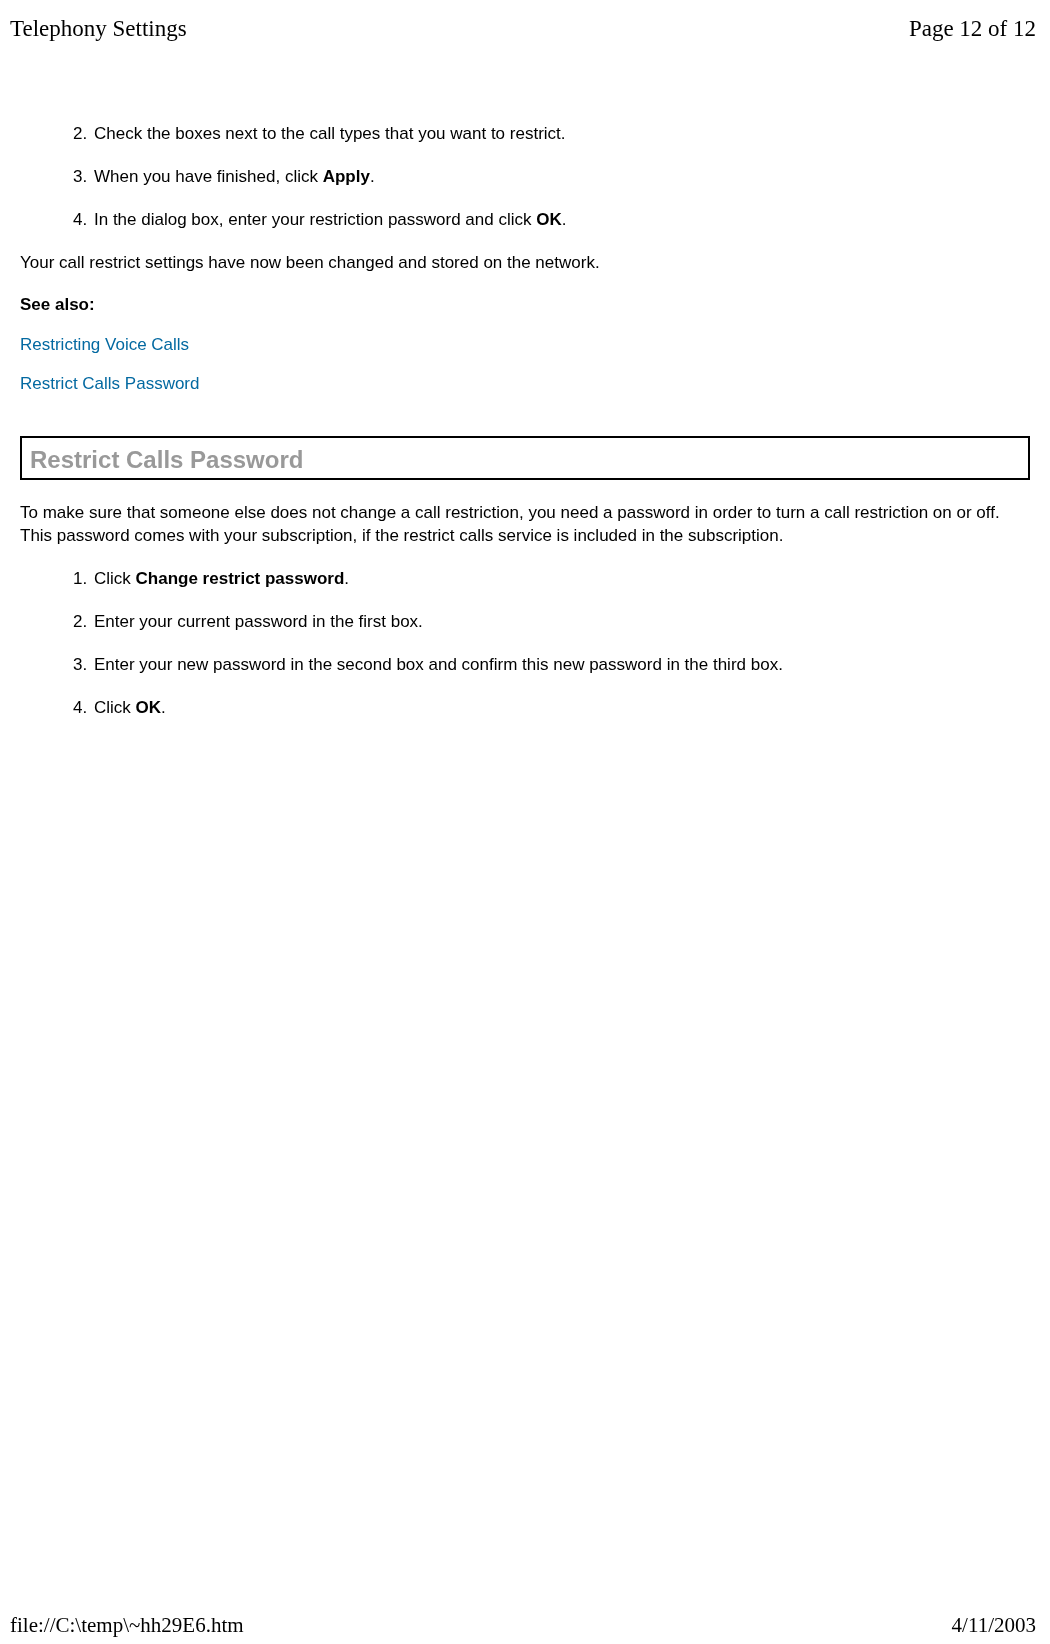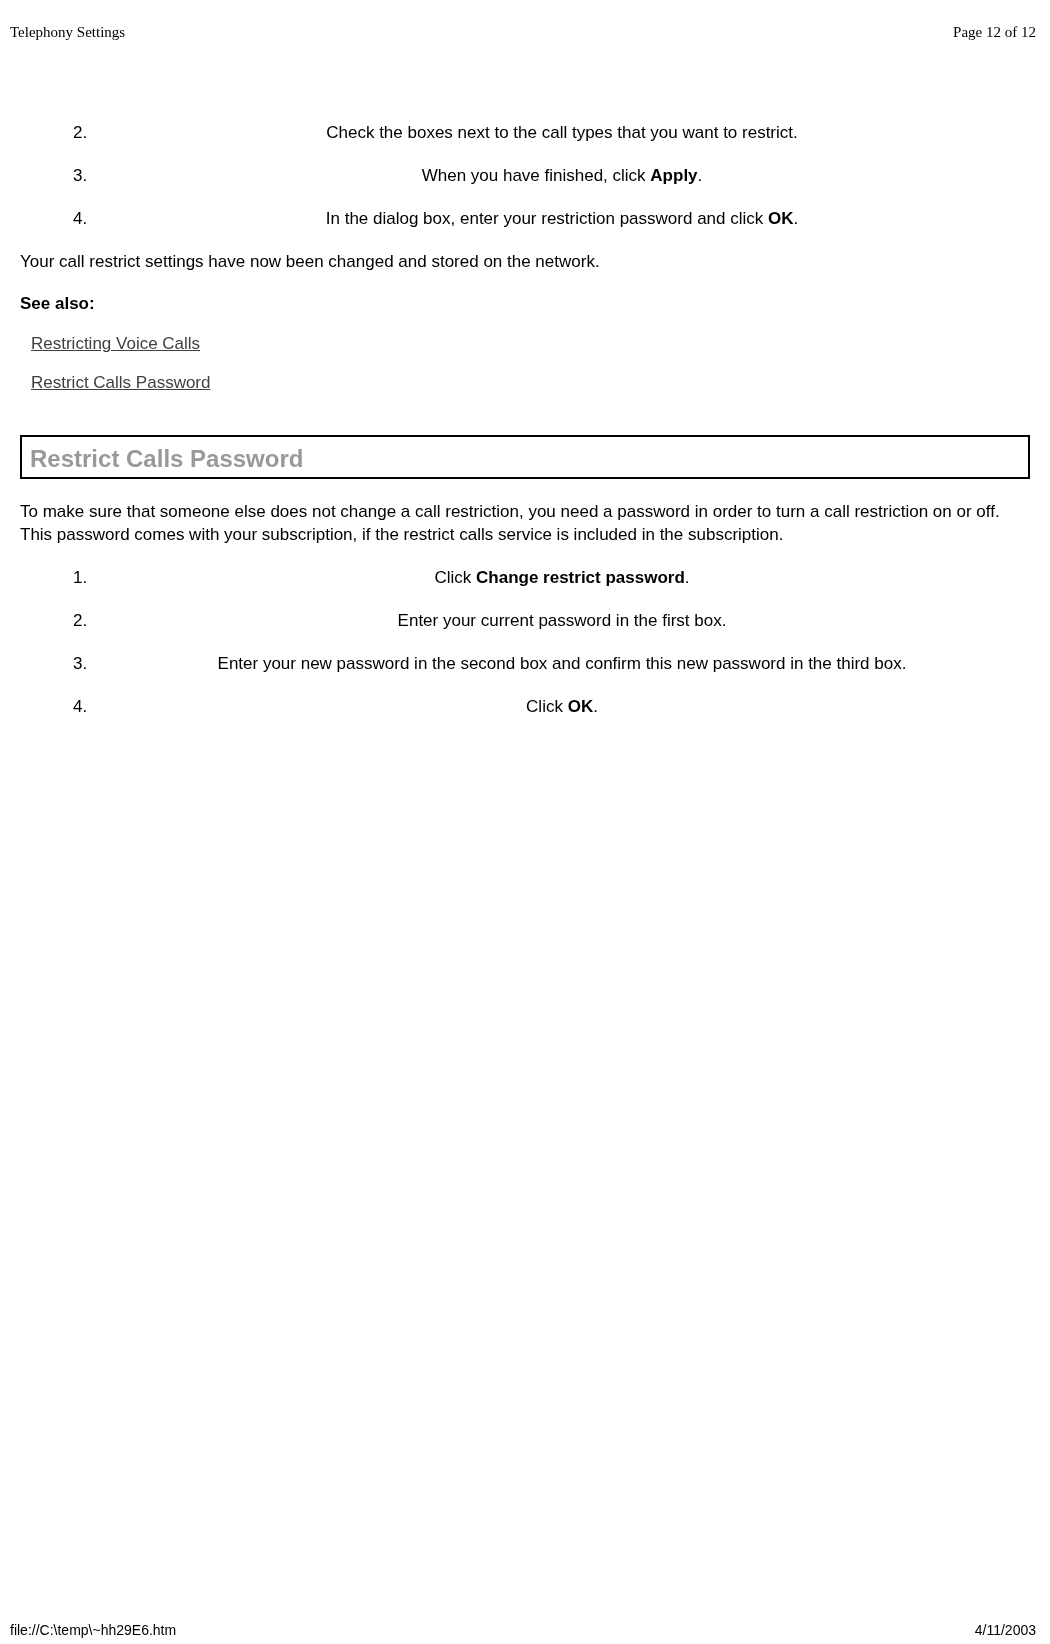--- a/index.html
+++ b/index.html
@@ -8,52 +8,50 @@
       padding: 0;
       width: 1050px;
       height: 1644px;
       position: relative;
       font-size: 17px;
       color: #000;
     }
     .header {
       display: flex;
       justify-content: space-between;
-      padding: 24px 14px 6px 10px;
+      padding: 16px 14px 6px 10px;
       font-family: "Times New Roman", Times, serif;
-      font-size: 15px;
+      font-size: 23px;
     }
     .content {
       padding: 0 20px;
     }
     .content-inner {
       padding-top: 75px;
     }
     ol {
       margin: 0 0 8px 0;
       padding-left: 72px;
     }
     ol li {
       padding-left: 2px;
       margin-bottom: 21px;
       line-height: 1.3;
-      text-align: center;
     }
     .para {
       margin: 8px 0 20px 0;
       line-height: 1.35;
     }
     .see-also {
       font-weight: bold;
       margin: 0 0 20px 0;
     }
     .link {
-      color: #404040;
-      text-decoration: underline;
-      margin: 0 0 19px 11px;
+      color: #0369a1;
+      margin: 0 0 19px 0;
       display: block;
       cursor: pointer;
     }
     .section-box {
       border: 2px solid #000;
       margin-top: 42px;
       margin-bottom: 22px;
       padding: 8px 8px 4px 8px;
     }
     .section-title {
@@ -66,22 +64,22 @@
       font-weight: bold;
     }
     .footer {
       position: absolute;
       bottom: 6px;
       left: 0;
       right: 0;
       display: flex;
       justify-content: space-between;
       padding: 0 14px 0 10px;
-      font-family: Liberation Sans, sans-serif;
-      font-size: 14px;
+      font-family: Liberation Serif, serif;
+      font-size: 21px;
     }
   </style>
 </head>
 <body>
 
 <div class="header">
   <span>Telephony Settings</span>
   <span>Page 12 of 12</span>
 </div>
 

